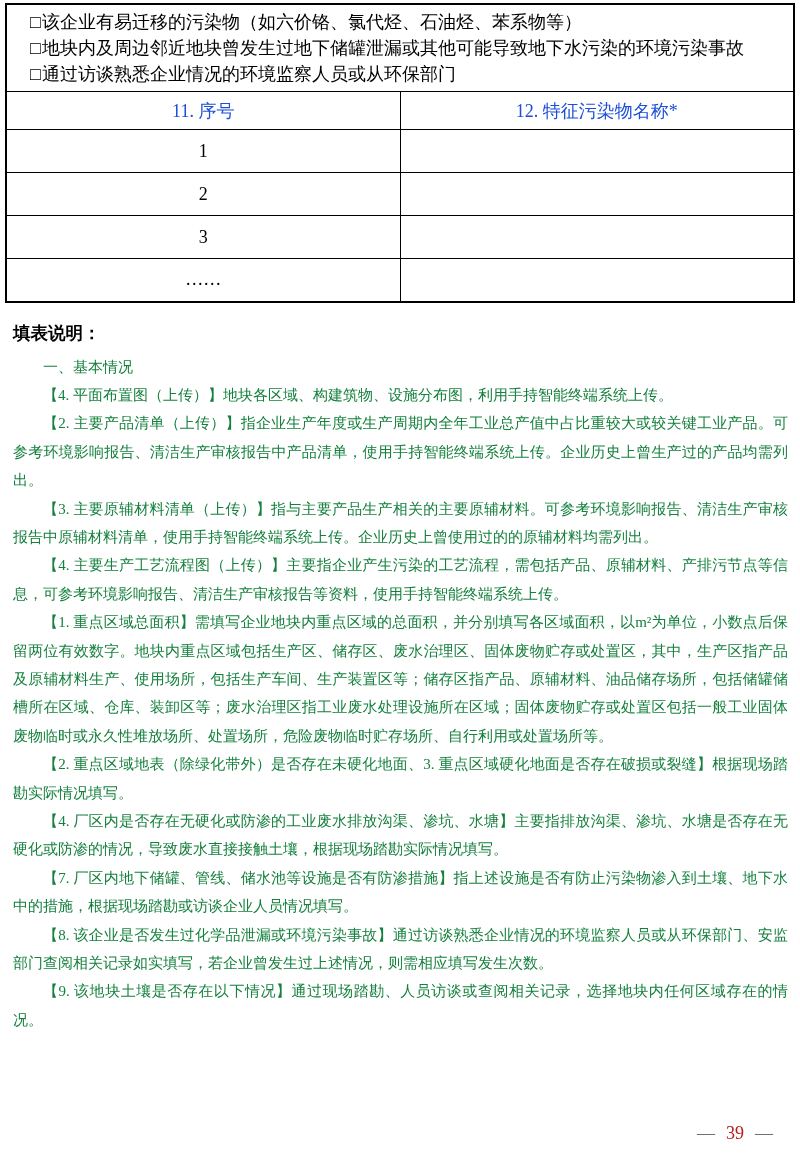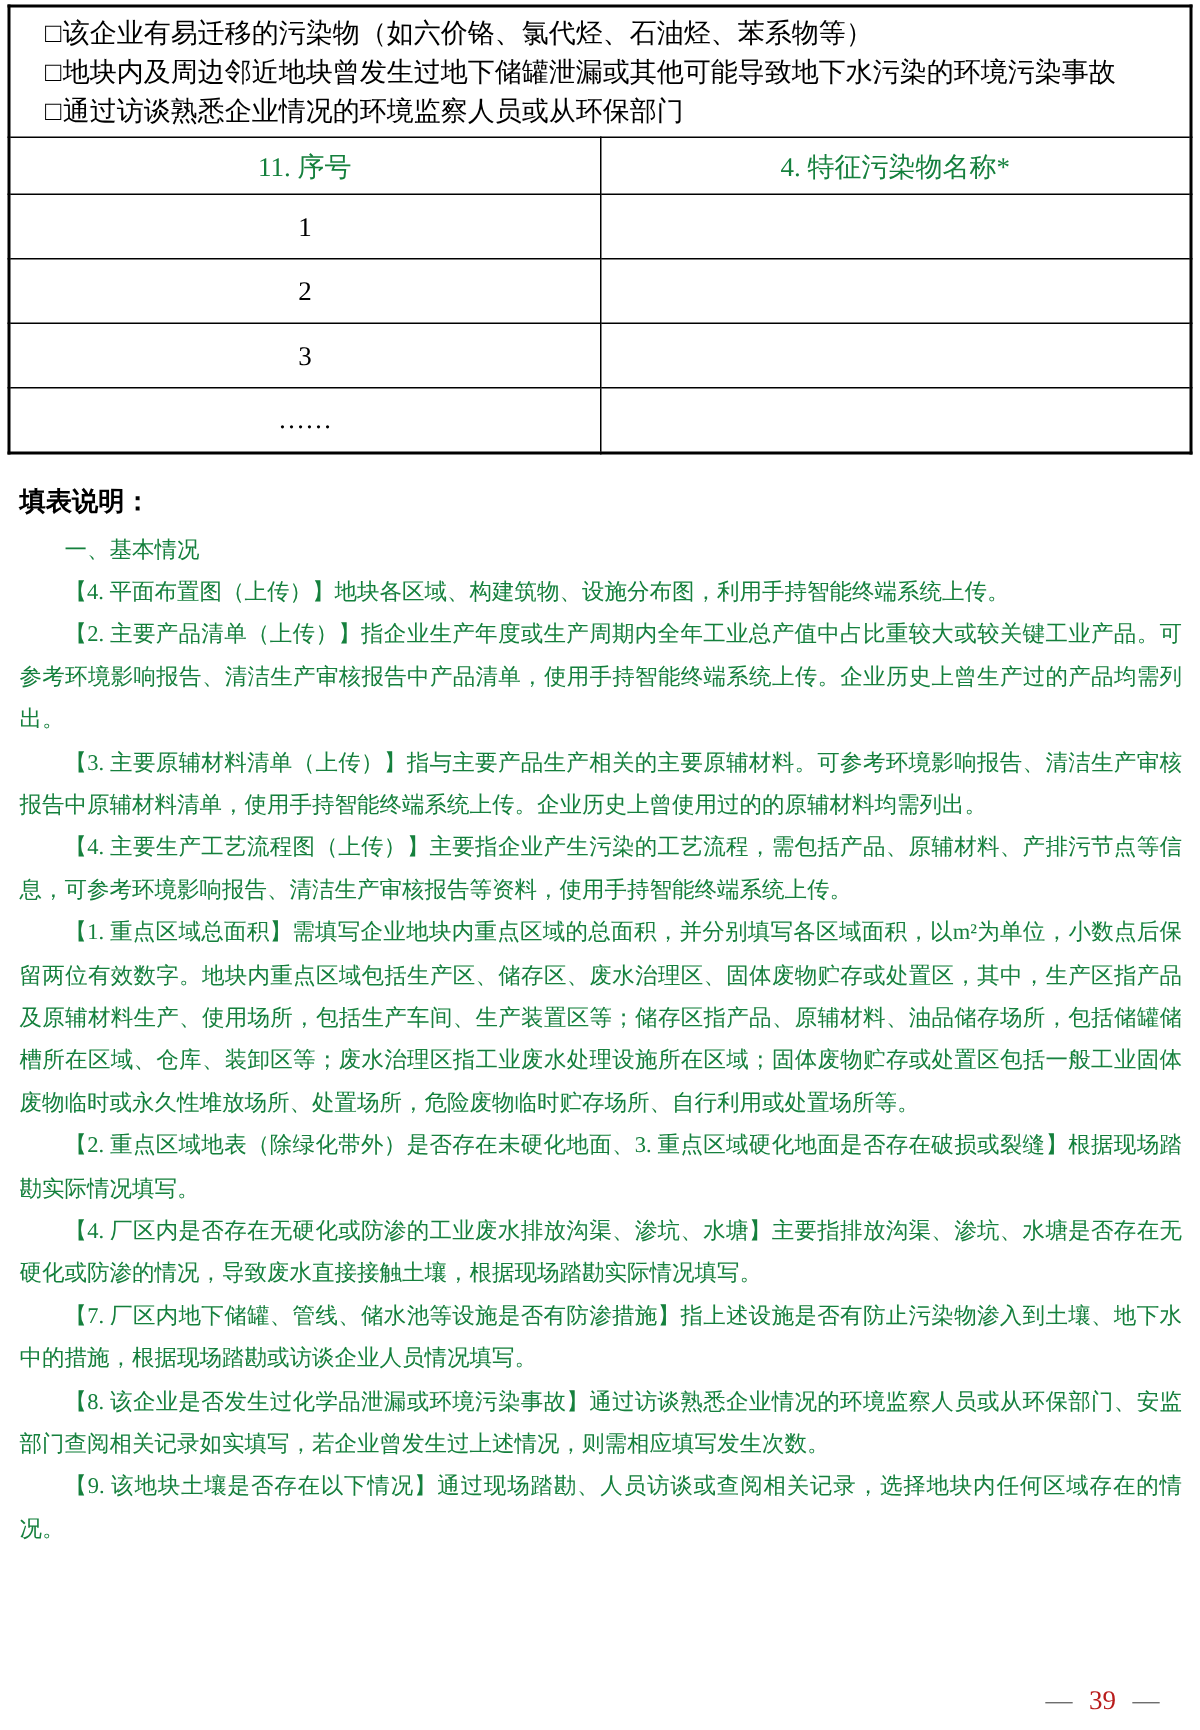--- a/index.html
+++ b/index.html
@@ -18,27 +18,27 @@
     width: 790px;
     border-collapse: collapse;
     border: 2.5px solid #000;
     table-layout: fixed;
   }
   .form-table td { border: 1px solid #000; vertical-align: middle; }
   .cb-cell { padding: 4px 8px 4px 23px; }
   .cb-line { font-size: 18px; line-height: 26px; white-space: nowrap; color: #000; }
   .cb-glyph { margin-right: 1px; }
   .col-serial { width: 151px; }
-  .hdr-row td { height: 38px; text-align: center; font-size: 18px; color: #15803d; }
+  .hdr-row td { height: 38px; text-align: center; font-size: 18px; color: #1d4ed8; }
   .data-row td { height: 43px; text-align: center; font-size: 18px; color: #000; }
 
   
   .instructions { margin: 16px 7px 0 8px; }
   .ins-title {
-    font-family: Liberation Sans, sans-serif;
+    font-family: Liberation Mono, monospace;
     font-weight: bold;
     font-size: 17.5px;
     line-height: 30px;
     margin-bottom: 4px;
     color: #000;
   }
   .para, .sec {
     font-size: 15px;
     line-height: 28.4px;
     text-indent: 2em;
@@ -66,21 +66,21 @@
     <tbody>
       <tr>
         <td colspan="2" class="cb-cell">
           <div class="cb-line"><span class="cb-glyph">□</span><span>该企业有易迁移的污染物（如六价铬、氯代烃、石油烃、苯系物等）</span></div>
           <div class="cb-line"><span class="cb-glyph">□</span><span>地块内及周边邻近地块曾发生过地下储罐泄漏或其他可能导致地下水污染的环境污染事故</span></div>
           <div class="cb-line"><span class="cb-glyph">□</span><span>通过访谈熟悉企业情况的环境监察人员或从环保部门</span></div>
         </td>
       </tr>
       <tr class="hdr-row">
         <td class="col-serial">11. 序号</td>
-        <td>4. 特征污染物名称*</td>
+        <td>12. 特征污染物名称*</td>
       </tr>
       <tr class="data-row">
         <td>1</td>
         <td></td>
       </tr>
       <tr class="data-row">
         <td>2</td>
         <td></td>
       </tr>
       <tr class="data-row">

